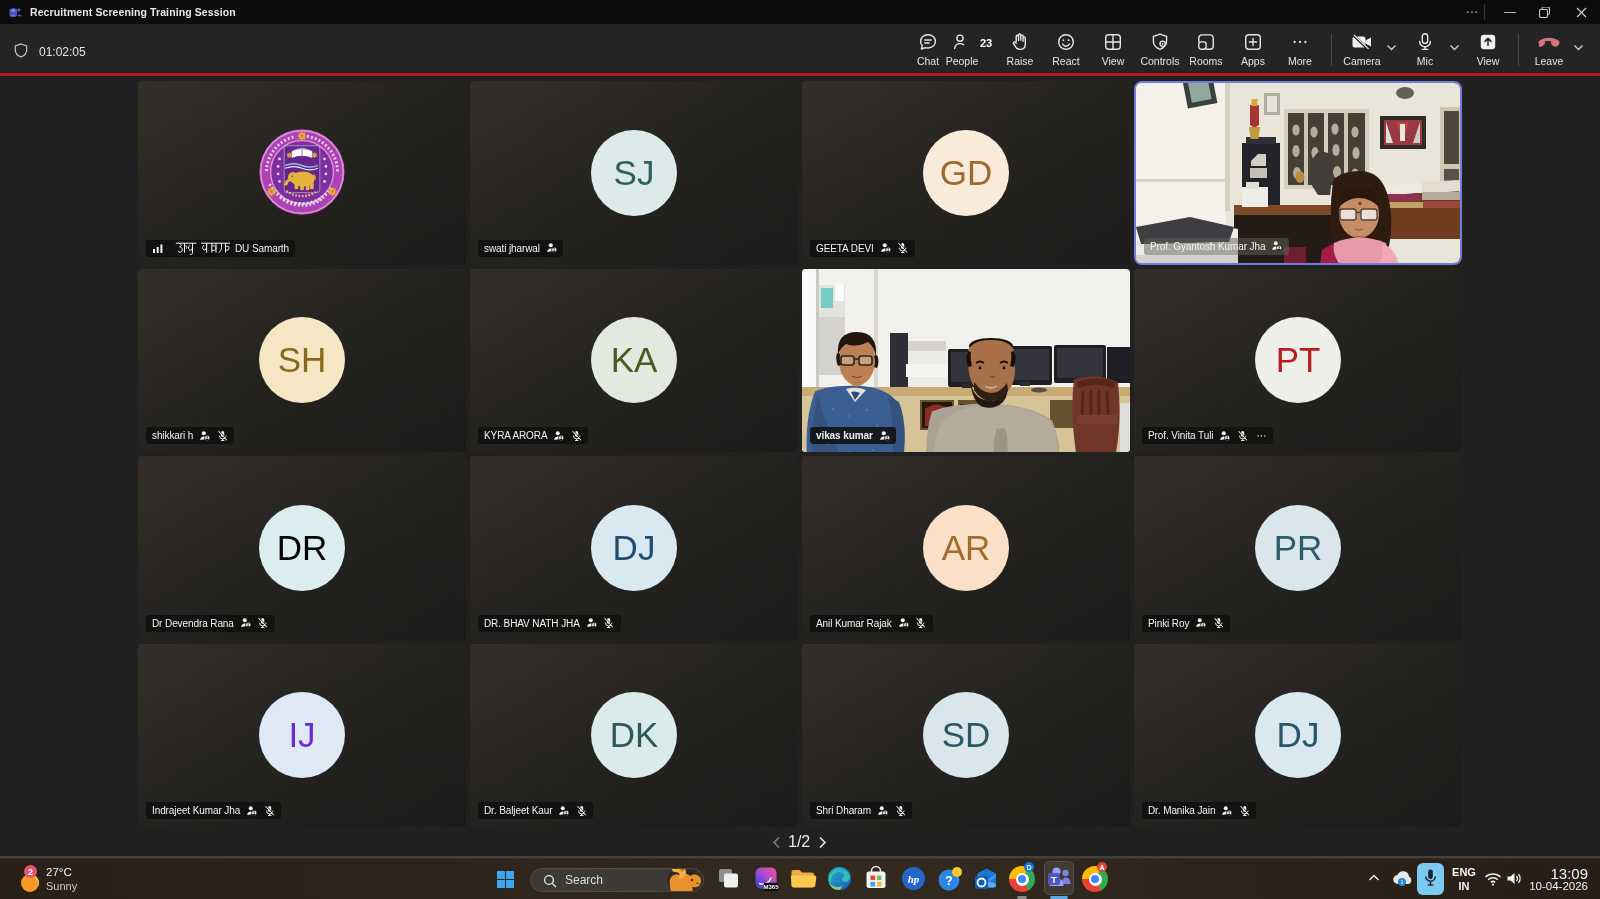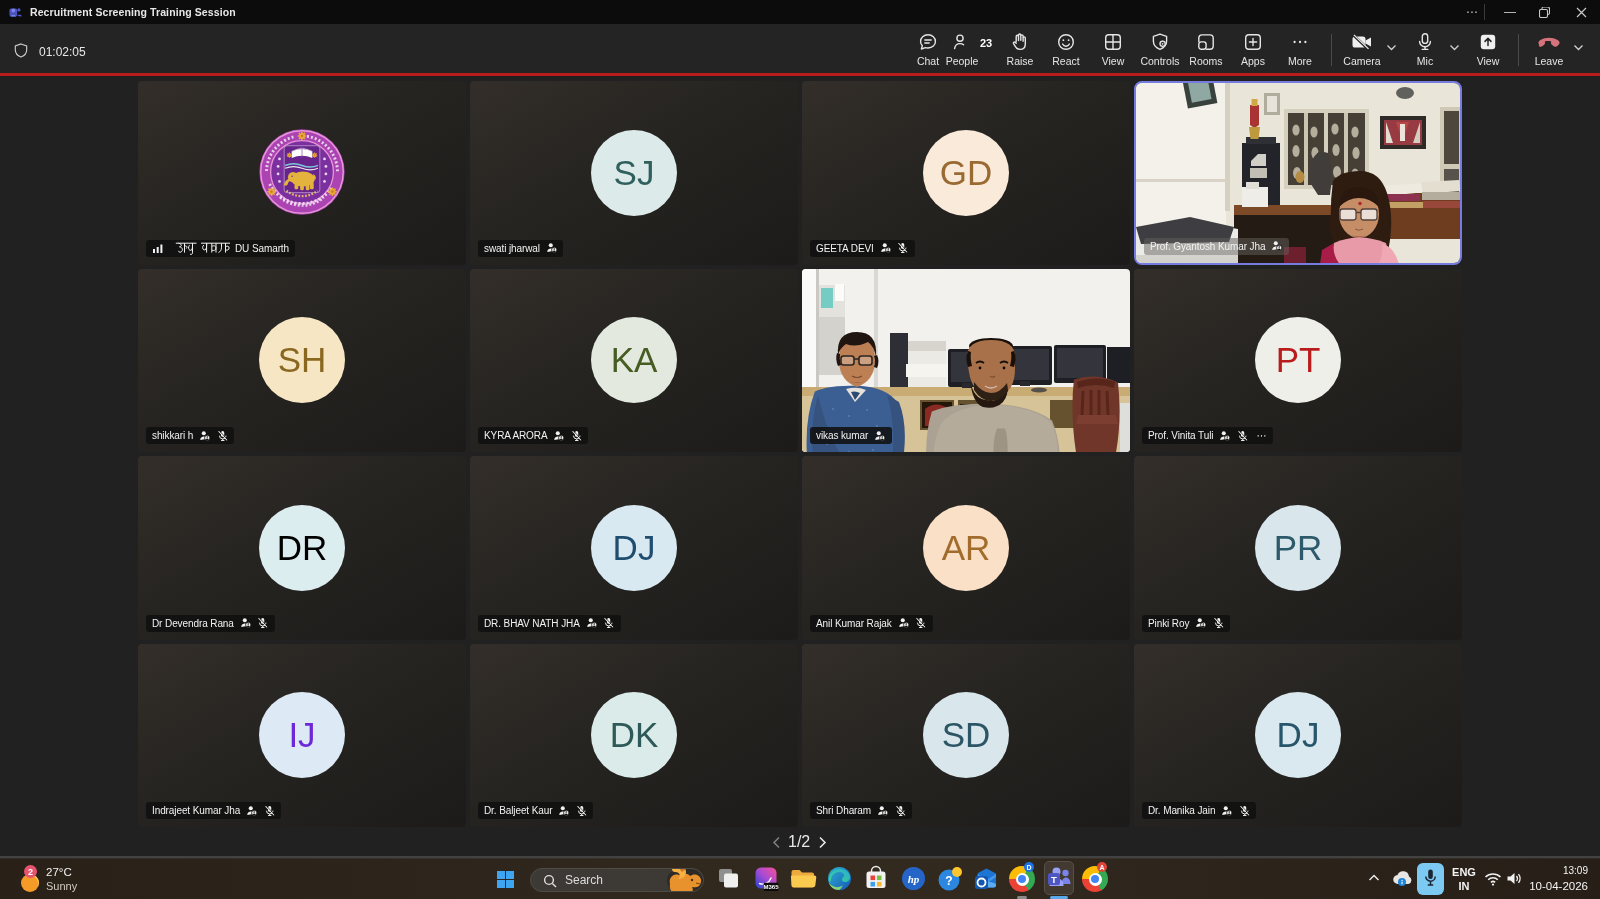--- a/index.html
+++ b/index.html
@@ -456,21 +456,21 @@
           <circle cx="9.3" cy="8.0" r="0.9" fill="#111"></circle>
           <path d="M7.6 10.6 a2.4 2.4 0 0 1 3.4 0 a3 3 0 0 1 -3.4 0" fill="#111"></path>
         </svg><svg width="11.5" height="11.5" viewBox="0 0 13 13">
           <rect x="4.6" y="1.2" width="3.6" height="6.4" rx="1.8" fill="#f2f2f2"></rect>
           <path d="M2.8 6.4 a3.7 3.7 0 0 0 7.4 0" fill="none" stroke="#f2f2f2" stroke-width="1.1"></path>
           <path d="M6.5 10.2 v1.6 M4.6 11.9 h3.8" stroke="#f2f2f2" stroke-width="1.1"></path>
           <path d="M1.8 1.2 L11.4 11.6" stroke="#f2f2f2" stroke-width="1.2"></path>
           <path d="M2.6 0.8 L12.2 11.2" stroke="#111" stroke-width="0.8"></path>
         </svg></div>
     </div>
-<div class="tile" style="left:802px;top:191.5px;">
+<div class="tile" style="left:802px;top:191.5px;font-weight:bold;">
       <svg class="abs" style="left:0;top:0" width="328" height="183.5" viewBox="0 0 328 183.5" preserveAspectRatio="none">
 <rect x="0" y="0" width="328" height="183.5" fill="#f2f1ed"></rect>
 <rect x="0" y="0" width="14" height="183.5" fill="#fafaf8"></rect>
 <rect x="14" y="0" width="3" height="183.5" fill="#cac8c2"></rect>
 <rect x="72" y="0" width="4" height="118" fill="#dad8d2"></rect>
 <rect x="17" y="16" width="26" height="32" fill="#e4e2dc"></rect>
 <rect x="19" y="19" width="12" height="20" fill="#74ccc4"></rect>
 <rect x="33" y="15" width="9" height="17" fill="#fbfbf9"></rect>
 <rect x="17" y="48" width="26" height="58" fill="#d4d2cc"></rect>
 <rect x="0" y="118" width="328" height="9" fill="#c9ab74"></rect>
@@ -877,15 +877,15 @@
       <path d="M1.5 5 a10.6 10.6 0 0 1 15 0" fill="none" stroke="#f0f0f0" stroke-width="1.5"></path>
       <path d="M4.2 7.8 a6.8 6.8 0 0 1 9.6 0" fill="none" stroke="#f0f0f0" stroke-width="1.5"></path>
       <path d="M6.9 10.4 a3 3 0 0 1 4.2 0" fill="none" stroke="#f0f0f0" stroke-width="1.5"></path>
       <circle cx="9" cy="12.6" r="1.1" fill="#f0f0f0"></circle>
     </svg>
 <svg class="abs" style="left:1506px;top:12px" width="17" height="15" viewBox="0 0 17 15">
       <path d="M1.5 5.5 h3 L8.5 2 v11 L4.5 9.5 h-3 Z" fill="#f0f0f0"></path>
       <path d="M10.5 5 a4 4 0 0 1 0 5" fill="none" stroke="#f0f0f0" stroke-width="1.3"></path>
       <path d="M12.5 3.2 a7 7 0 0 1 0 8.6" fill="none" stroke="#f0f0f0" stroke-width="1.3"></path>
     </svg>
-<div class="abs" style="left:1528px;top:6px;width:60px;text-align:right;font-size:10px;color:#f4f4f4;">13:09</div>
+<div class="abs" style="left:1528px;top:6px;width:60px;text-align:right;font-size:15px;color:#f4f4f4;">13:09</div>
 <div class="abs" style="left:1514px;top:21px;width:74px;text-align:right;font-size:11.5px;color:#f4f4f4;">10-04-2026</div>
 </div>
 
 </body></html>

